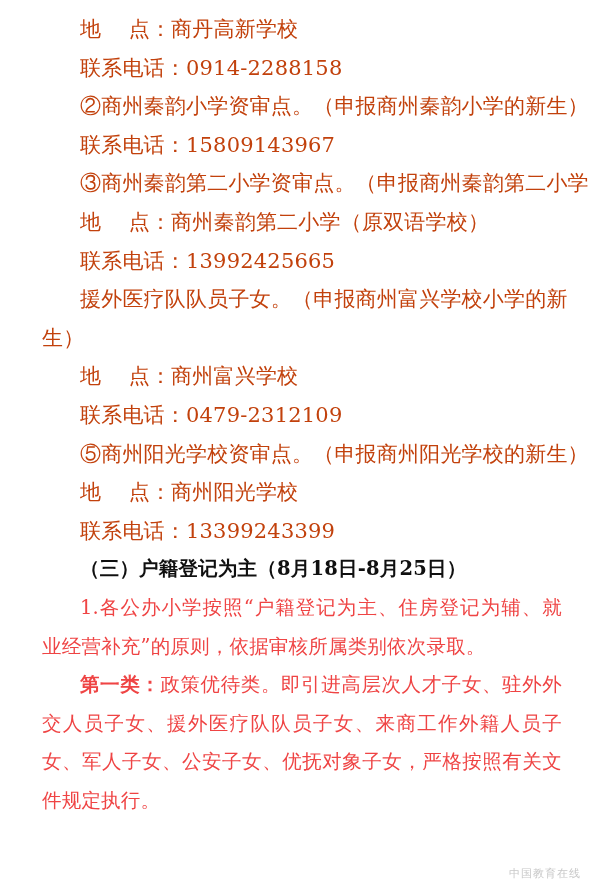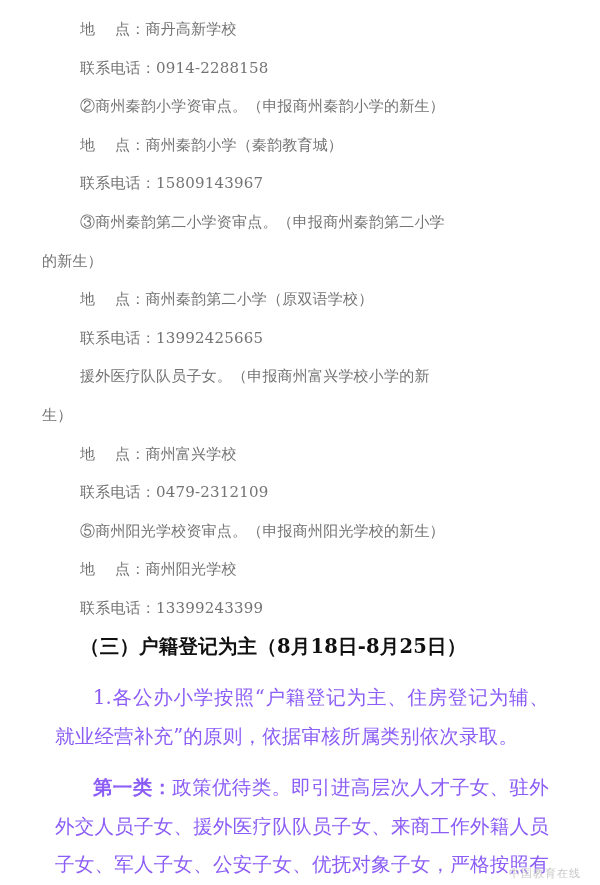--- a/index.html
+++ b/index.html
@@ -15,36 +15,36 @@
     color: #101010;
   }
   .page {
     position: relative;
     width: 600px;
     height: 885px;
     box-sizing: border-box;
     padding: 10px 38px 0 42px;
   }
   .line {
-    font-size: 15px;
+    font-size: 21px;
     line-height: 38.6px;
     letter-spacing: 0.2px;
     white-space: pre;
-    color: #737373;
+    color: #c2410c;
   }
   .indent-1 { text-indent: 38px; }
   .indent-2 { text-indent: 0; }
   .para {
     font-size: 19.5px;
     line-height: 38.6px;
     letter-spacing: 0.2px;
     text-align: justify;
     text-justify: inter-ideograph;
-    color: #8b5cf6;
-    margin: 13px;
+    color: #ef4444;
+    margin: 0;
   }
   .para .lead {
     font-weight: bold;
   }
   .hang {
     text-indent: 38px;
   }
   .heading {
     font-weight: bold;
     text-indent: 38px;
@@ -64,24 +64,22 @@
 </style>
 </head>
 <body>
 
 <div class="page">
 
   <div>
     <div class="line indent-1">地    点：商丹高新学校</div>
     <div class="line indent-1">联系电话：0914-2288158</div>
     <div class="line indent-1">②商州秦韵小学资审点。（申报商州秦韵小学的新生）</div>
-    <div class="line indent-1">地    点：商州秦韵小学（秦韵教育城）</div>
     <div class="line indent-1">联系电话：15809143967</div>
     <div class="line indent-1">③商州秦韵第二小学资审点。（申报商州秦韵第二小学</div>
-    <div class="line indent-2">的新生）</div>
     <div class="line indent-1">地    点：商州秦韵第二小学（原双语学校）</div>
     <div class="line indent-1">联系电话：13992425665</div>
     <div class="line indent-1">援外医疗队队员子女。（申报商州富兴学校小学的新</div>
     <div class="line indent-2">生）</div>
     <div class="line indent-1">地    点：商州富兴学校</div>
     <div class="line indent-1">联系电话：0479-2312109</div>
     <div class="line indent-1">⑤商州阳光学校资审点。（申报商州阳光学校的新生）</div>
     <div class="line indent-1">地    点：商州阳光学校</div>
     <div class="line indent-1">联系电话：13399243399</div>
   </div>

